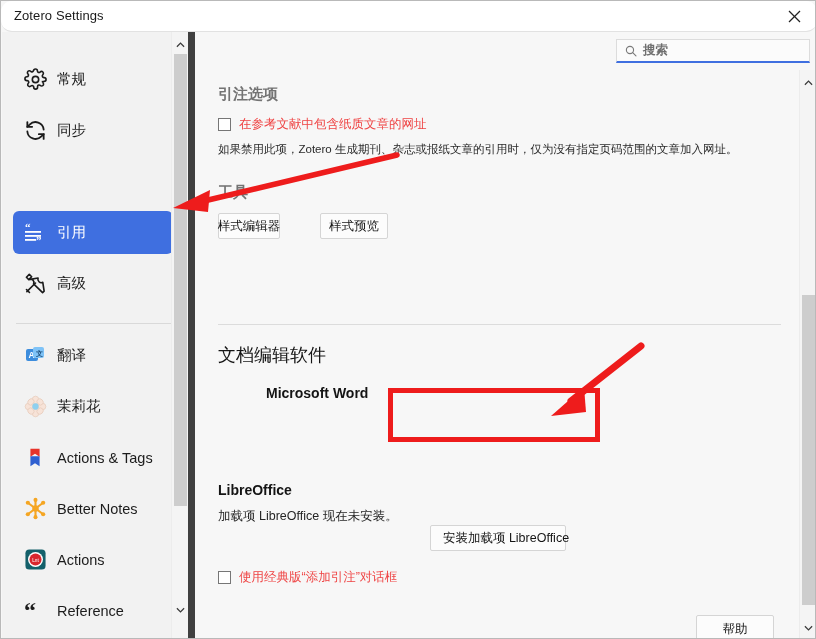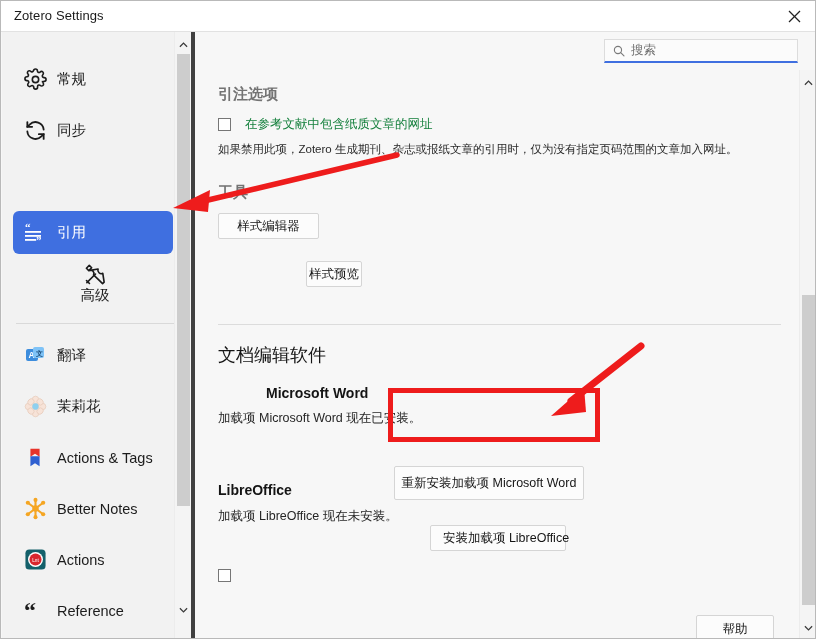--- a/index.html
+++ b/index.html
@@ -17,40 +17,41 @@
     border: 1px solid #b9b9b9;
     overflow: hidden;
   }
 
   
   #titlebar {
     position: absolute; left: 0; top: 0;
     width: 816px; height: 31px;
     background: #ffffff;
     border-bottom: 1px solid #e2e2e2;
+    border-radius: 11px;
   }
   #title-text {
     position: absolute; left: 13px; top: 7px;
     font-size: 13px; color: #1a1a1a;
     letter-spacing: .1px;
   }
   #close-btn {
     position: absolute; right: 0px; top: 0px;
     width: 45px; height: 31px;
     display: flex; align-items: center; justify-content: center;
     cursor: default;
   }
   #close-btn svg { display: block; }
 
   
   #sidebar {
     position: absolute; left: 1px; top: 31px;
     width: 193px; height: 607px;
     background: #f2f2f2;
-    border-right: 4px solid #404040;
+    border-right: 7px solid #404040;
     overflow: hidden;
   }
   .nav-item {
     position: absolute;
     left: 11px; width: 160px; height: 43px;
     display: flex; align-items: center;
     border-radius: 6px;
     cursor: default;
   }
   .nav-item.selected { background: #3f6fe0; }
@@ -93,26 +94,26 @@
     position: absolute; left: 195px; top: 31px;
     width: 620px; height: 607px;
     background: #f7f7f7;
     overflow: hidden;
   }
   #searchwrap {
     position: absolute; left: 408px; top: 7px;
     width: 194px; height: 24px;
   }
   #search-input-box {
-    position: absolute; left: 0; top: 0;
+    position: absolute; left: 12px; top: 0;
     width: 194px; height: 24px;
     background: #fbfbfb;
     border: 1px solid #dcdcdc;
     border-bottom: 2px solid #3f6fe0;
-    display: flex; align-items: center;
+    display: flex; align-items: center; font-weight: bold;
   }
   #search-icon { margin-left: 8px; display:flex; }
   #search-text {
     font-size: 12.5px; color: #6f6f6f;
     margin-left: 6px;
   }
 
   #content {
     position: absolute; left: 0; top: 38px;
     width: 604px; height: 569px;
@@ -145,22 +146,22 @@
     display: flex; align-items: center;
     cursor: default;
   }
   .cbox {
     width: 13px; height: 13px;
     border: 1px solid #767676;
     background: #ffffff;
     min-width: 13px;
   }
   .cblabel {
-    font-size: 12.5px; color: #15803d;
-    margin-left: 14px; white-space: nowrap;
+    font-size: 12.5px; color: #ef4444;
+    margin-left: 8px; white-space: nowrap;
   }
   .btn {
     position: absolute;
     background: #fcfcfc;
     border: 1px solid #d5d5d5;
     border-radius: 2px;
     font-size: 12.5px; color: #151515;
     display: flex; align-items: center; justify-content: center;
     cursor: default;
     white-space: nowrap;
@@ -252,21 +253,21 @@
           <text x="2" y="10" font-size="11" font-weight="bold" fill="#ffffff" font-family="Liberation Serif, serif">“</text>
           <rect x="2" y="10" width="16" height="1.8" fill="#ffffff"></rect>
           <rect x="2" y="14" width="16" height="1.8" fill="#ffffff"></rect>
           <rect x="2" y="18" width="11" height="1.8" fill="#ffffff"></rect>
           <text x="13" y="23" font-size="11" font-weight="bold" fill="#ffffff" font-family="Liberation Serif, serif">”</text>
         </svg>
       </span>
       <span class="nav-label">引用</span>
     </div>
 
-    <div class="nav-item" style="top:230px;flex-direction:column;">
+    <div class="nav-item" style="top:230px;">
       <span class="nav-icon">
         <svg width="23" height="23" viewBox="0 0 24 24" fill="none" stroke="#1b1b1b" stroke-width="1.7" stroke-linecap="round" stroke-linejoin="round">
           <path d="M14.7 6.3a3.6 3.6 0 0 0 4.9 4.5L21 20l-1.6 1.6L10 12.4a3.6 3.6 0 0 0-4.5-4.9L8 5 5.5 2.5 2.5 5.5 5 8z"></path>
           <path d="M3 20.5 12 11.5"></path>
           <path d="M2.6 18.3 5.7 21.4"></path>
         </svg>
       </span>
       <span class="nav-label">高级</span>
     </div>
 
@@ -404,39 +405,38 @@
 
       <div class="cbrow" style="left:22px; top:46px;">
         <span class="cbox"></span>
         <span class="cblabel">在参考文献中包含纸质文章的网址</span>
       </div>
 
       <div class="small-text" style="left:22px; top:72px;">如果禁用此项，Zotero 生成期刊、杂志或报纸文章的引用时，仅为没有指定页码范围的文章加入网址。</div>
 
       <div class="sect-h1" style="left:22px; top:113px;">工具</div>
 
-      <div class="btn" style="left:22px; top:143px; width:101px; height:26px;">样式编辑器</div>
-      <div class="btn" style="left:110px; top:143px; width:56px; height:26px;margin-top:48px;">样式预览</div>
+      <div class="btn" style="left:22px; top:143px; width:62px; height:26px;">样式编辑器</div>
+      <div class="btn" style="left:124px; top:143px; width:68px; height:26px;">样式预览</div>
 
       <div class="divider" style="left:22px; top:254px; width:563px;"></div>
 
       <div class="sect-h2" style="left:22px; top:273px;">文档编辑软件</div>
 
       <div class="sub-h" style="left:22px; top:315px;margin-left:48px;">Microsoft Word</div>
-      <div class="body-text" style="left:22px; top:340px;">加载项 Microsoft Word 现在已安装。</div>
-
-      <div class="btn" style="left:198px; top:396px; width:190px; height:34px;">重新安装加载项 Microsoft Word</div>
+
 
       <div class="sub-h" style="left:22px; top:412px;">LibreOffice</div>
       <div class="body-text" style="left:22px; top:438px;">加载项 LibreOffice 现在未安装。</div>
 
       <div class="btn" style="left:234px; top:455px; width:136px; height:26px;padding-left:16px;">安装加载项 LibreOffice</div>
 
       <div class="cbrow" style="left:22px; top:499px;">
         <span class="cbox"></span>
+        <span class="cblabel">使用经典版“添加引注”对话框</span>
       </div>
 
       <div class="btn" style="left:500px; top:545px; width:78px; height:28px;">帮助</div>
     </div>
 
     <div id="mn-scroll">
       <div id="mn-up">
         <span>
           <svg width="9" height="7" viewBox="0 0 10 7">
               <polyline points="1,6 5,2 9,6" fill="none" stroke="#3a3a3a" stroke-width="1.4"></polyline>

